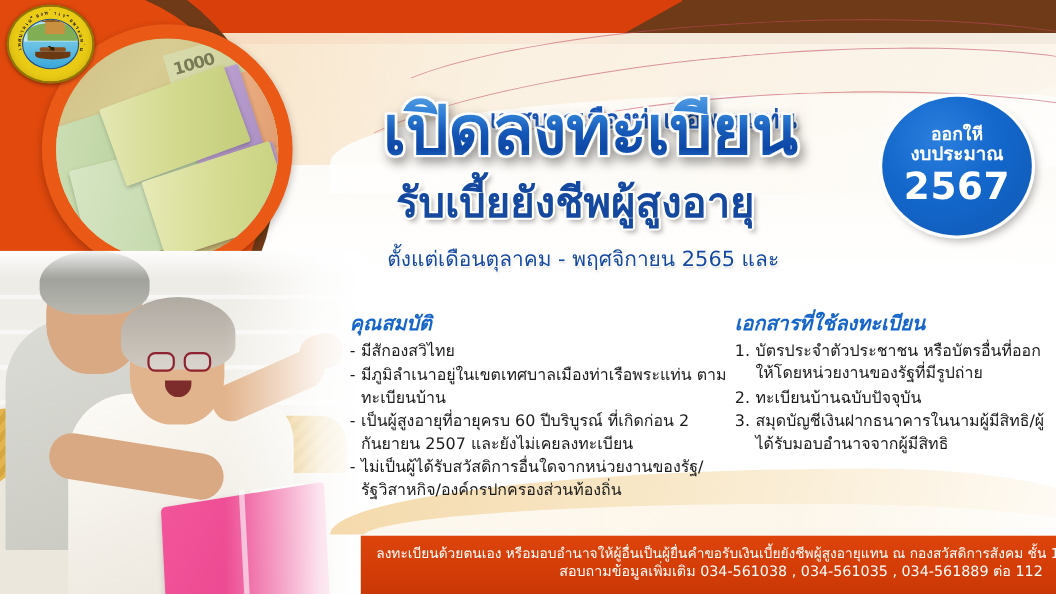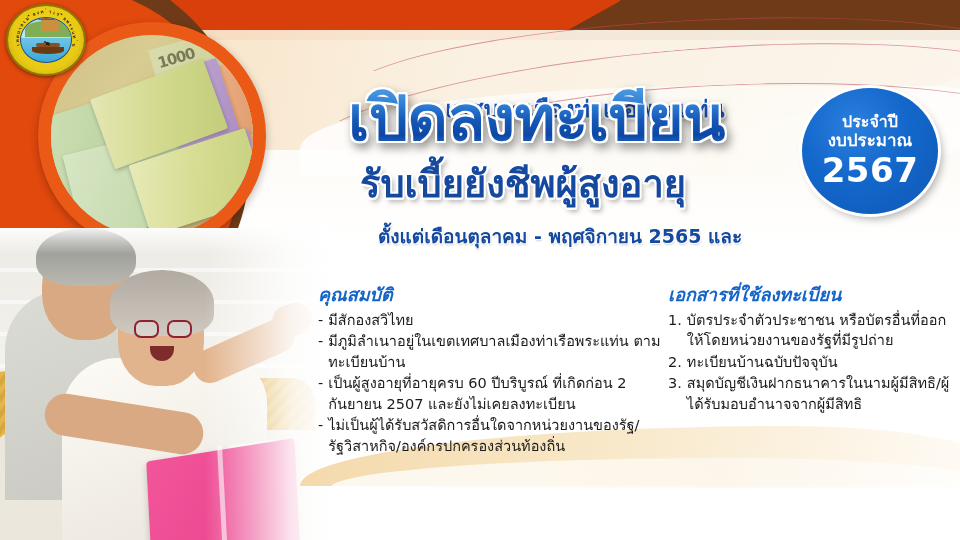--- a/index.html
+++ b/index.html
@@ -253,22 +253,22 @@
   .subhead{
     position:absolute; left:360px; top:165px;
     font-size:38px; font-weight:bold; color:#14499f; line-height:1;
     text-shadow:
       2px 0 0 #fff,-2px 0 0 #fff,0 2px 0 #fff,0 -2px 0 #fff,
       1.5px 1.5px 0 #fff,-1.5px 1.5px 0 #fff,1.5px -1.5px 0 #fff,-1.5px -1.5px 0 #fff,
       3px 4px 5px rgba(0,0,0,.35);
     white-space:nowrap;
   }
   .dates{
-    position:absolute; left:378px; top:224px; width:430px;
-    font-size:19px; font-weight:bold; color:#14499f; line-height:1.35;
+    position:absolute; left:352px; top:224px; width:430px;
+    font-size:19px; font-weight:normal; color:#14499f; line-height:1.35;
     text-shadow:1px 1px 0 #fff,-1px 0 0 #fff,0 -1px 0 #fff,1px 2px 2px rgba(0,0,0,.18);
   }
   .dates div{white-space:nowrap;}
 
   .badge{
     position:absolute; left:802px; top:88px; width:136px; height:126px;
     border-radius:50%;
     background:radial-gradient(circle at 38% 30%,#2b7fdd 0%,#1367cb 45%,#0f58b4 100%);
     box-shadow:0 0 0 3px #ffffff, 4px 5px 8px rgba(0,0,0,.3);
     display:flex; flex-direction:column; align-items:center; justify-content:center;
@@ -424,21 +424,21 @@
   <div class="bottom-swoosh2"></div>
 
   <div class="org-line">เทศบาลเมืองท่าเรือพระแท่น</div>
   <div class="headline">เปิดลงทะเบียน</div>
   <div class="subhead">รับเบี้ยยังชีพผู้สูงอายุ</div>
   <div class="dates">
     <div>ตั้งแต่เดือนตุลาคม - พฤศจิกายน 2565 และ</div>
   </div>
 
   <div class="badge">
-    <div class="b1">ประจำปี</div>
+    <div class="b1">ออกใหี</div>
     <div class="b2">งบประมาณ</div>
     <div class="b3">2567</div>
   </div>
 
   <div class="col-qual">
     <div class="sec-title">คุณสมบัติ</div>
     <ul class="sec-list">
         <li>
           <span class="mk">-</span>
           <span class="tx">มีสักองสวิไทย</span>
@@ -469,14 +469,18 @@
           <span class="mk">2.</span>
           <span class="tx">ทะเบียนบ้านฉบับปัจจุบัน</span>
         </li>
         <li>
           <span class="mk">3.</span>
           <span class="tx">สมุดบัญชีเงินฝากธนาคารในนามผู้มีสิทธิ/ผู้ได้รับมอบอำนาจจากผู้มีสิทธิ</span>
         </li>
       </ul>
   </div>
 
+  <div class="footer">
+    <div class="f1">ลงทะเบียนด้วยตนเอง หรือมอบอำนาจให้ผู้อื่นเป็นผู้ยื่นคำขอรับเงินเบี้ยยังชีพผู้สูงอายุแทน ณ กองสวัสดิการสังคม ชั้น 1</div>
+    <div class="f2">สอบถามข้อมูลเพิ่มเติม  034-561038 , 034-561035 , 034-561889 ต่อ 112</div>
+  </div>
 
 </div>
 
 </body></html>

